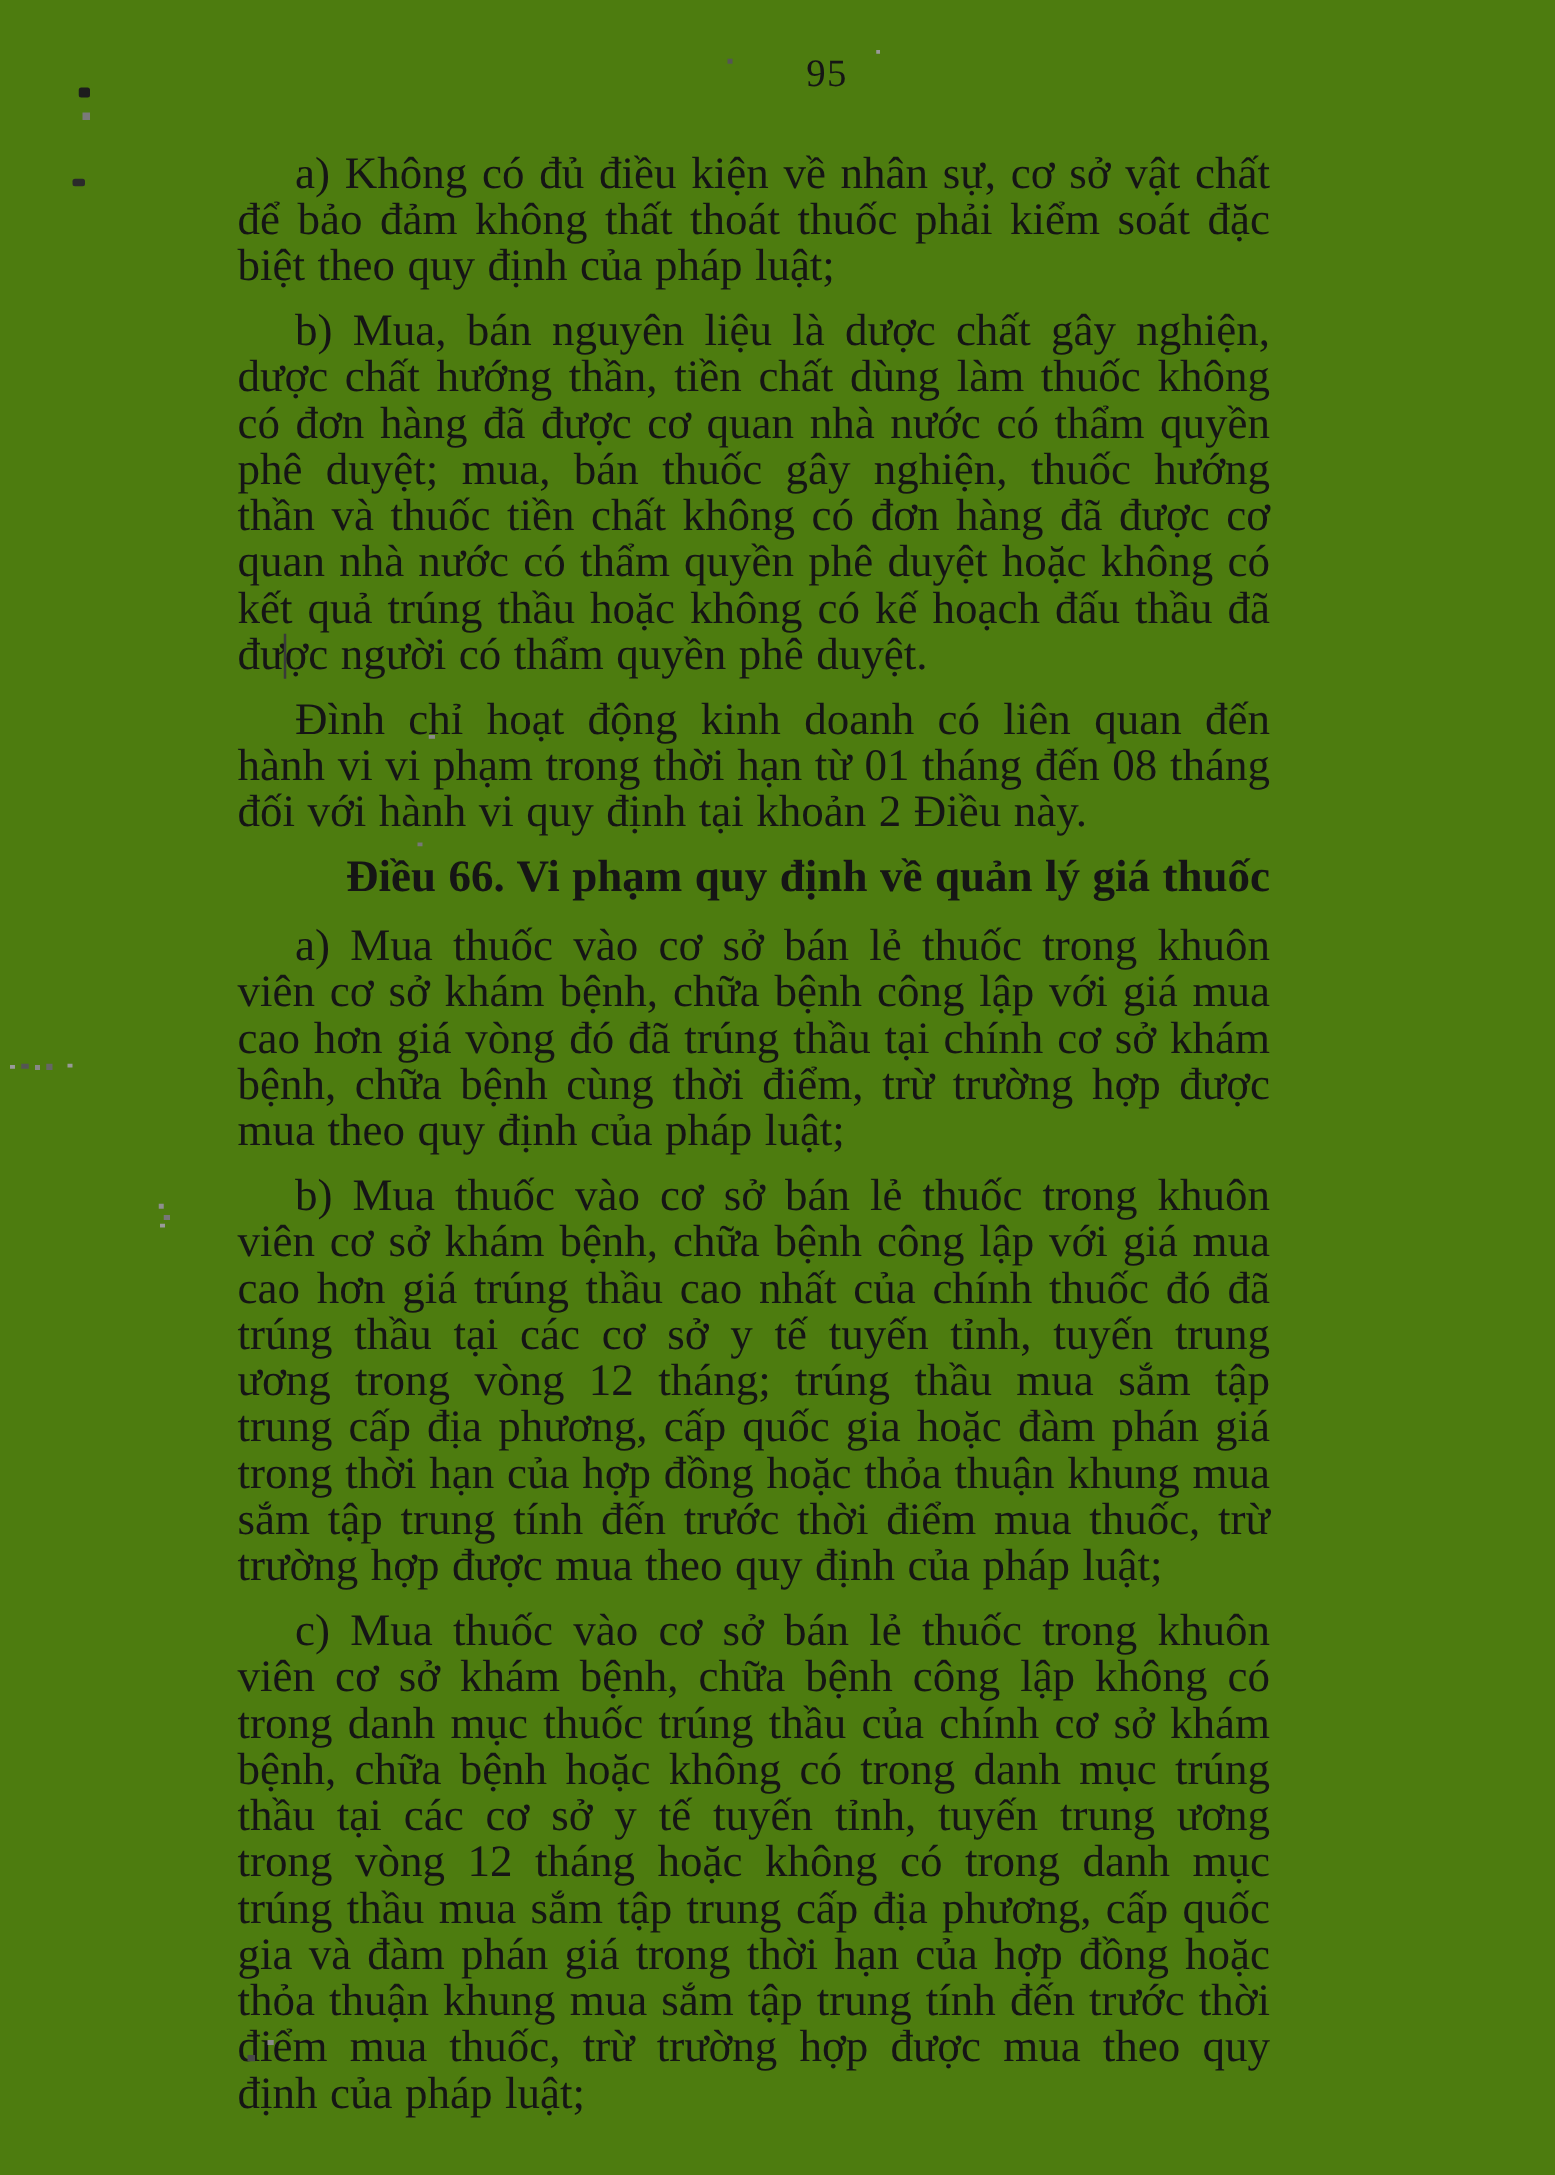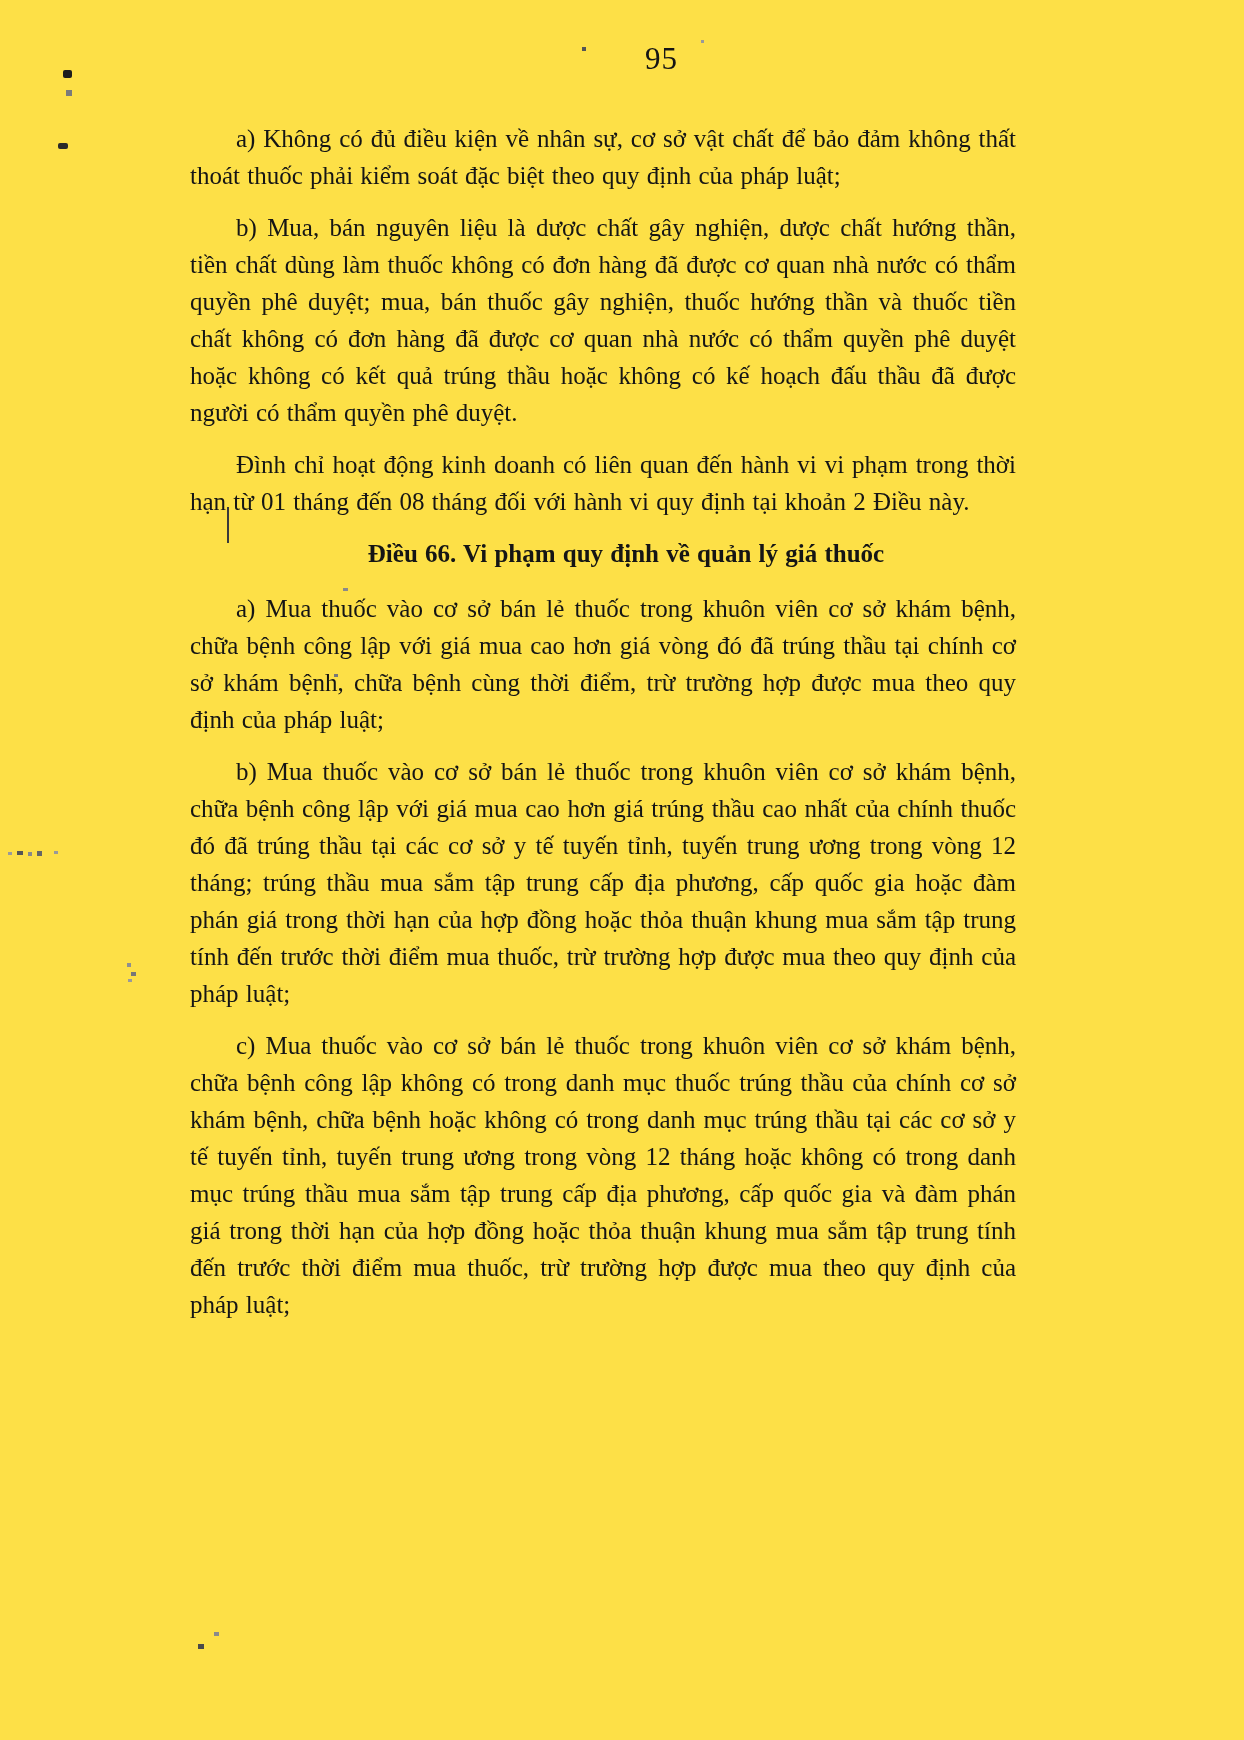--- a/index.html
+++ b/index.html
@@ -4,53 +4,53 @@
 <style>
   html, body {
     margin: 0;
     padding: 0;
     background: #ffffff;
   }
   .page {
     position: relative;
     width: 1244px;
     height: 1740px;
-    background: #fde047;
+    background: #4d7c0f;
     font-family: "Liberation Serif", "DejaVu Serif", serif;
     color: #151515;
     overflow: hidden;
   }
   .page-number {
     position: absolute;
     top: 42px;
     left: 645px;
     font-size: 31px;
     line-height: 34px;
     letter-spacing: 1px;
     color: #151515;
   }
   .content {
     position: absolute;
     left: 190px;
     top: 120px;
     width: 826px;
-    font-size: 25px;
+    font-size: 36px;
     line-height: 37px;
     text-align: justify;
     color: #151515;
   }
   .content p {
     margin: 0 0 15px 0;
     text-indent: 46px;
     word-spacing: 1px;
   }
   .content p.heading {
     font-weight: bold;
     margin: 15px 0 18px 0;
-    text-align: center;
+    text-align: right;
   }
   .speck {
     position: absolute;
     background: #333;
   }
 </style>
 </head>
 <body>
 
 <div class="page">

